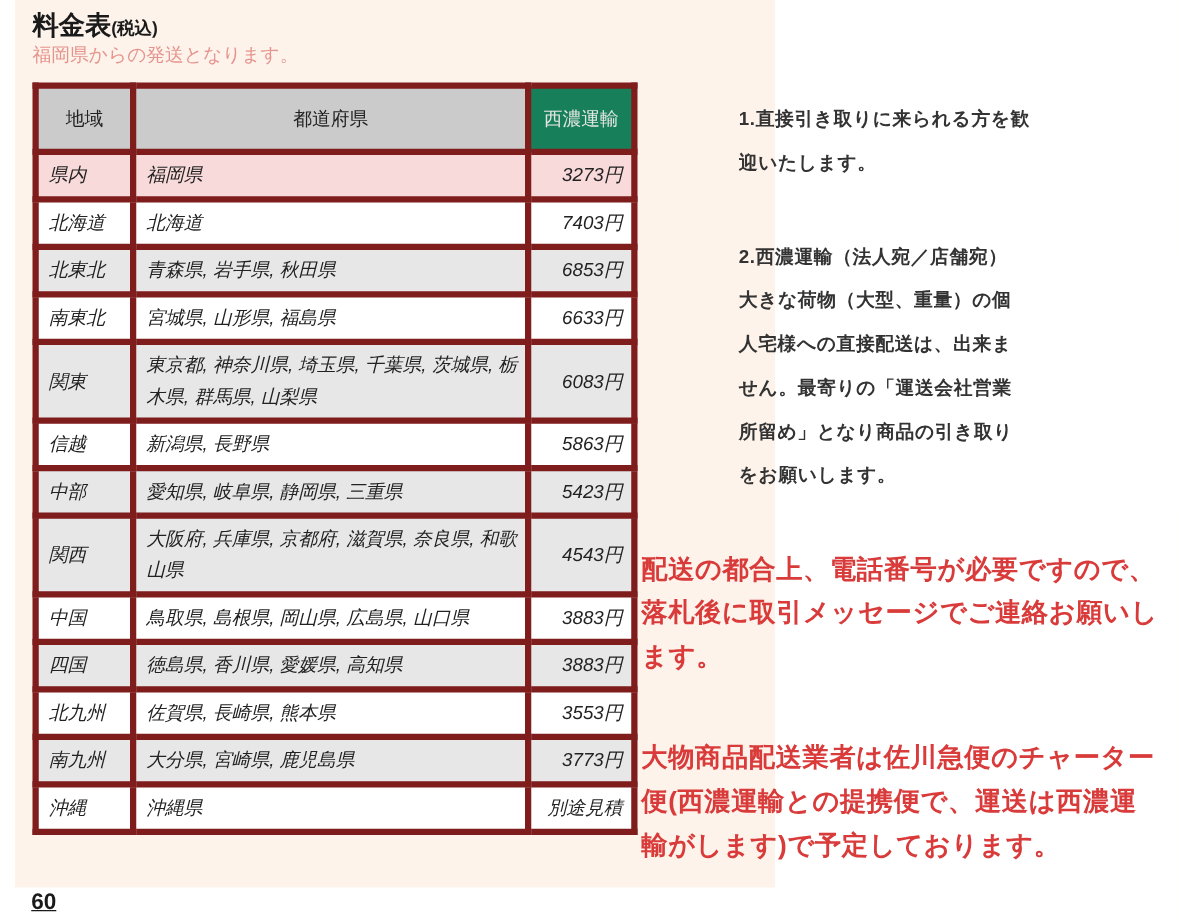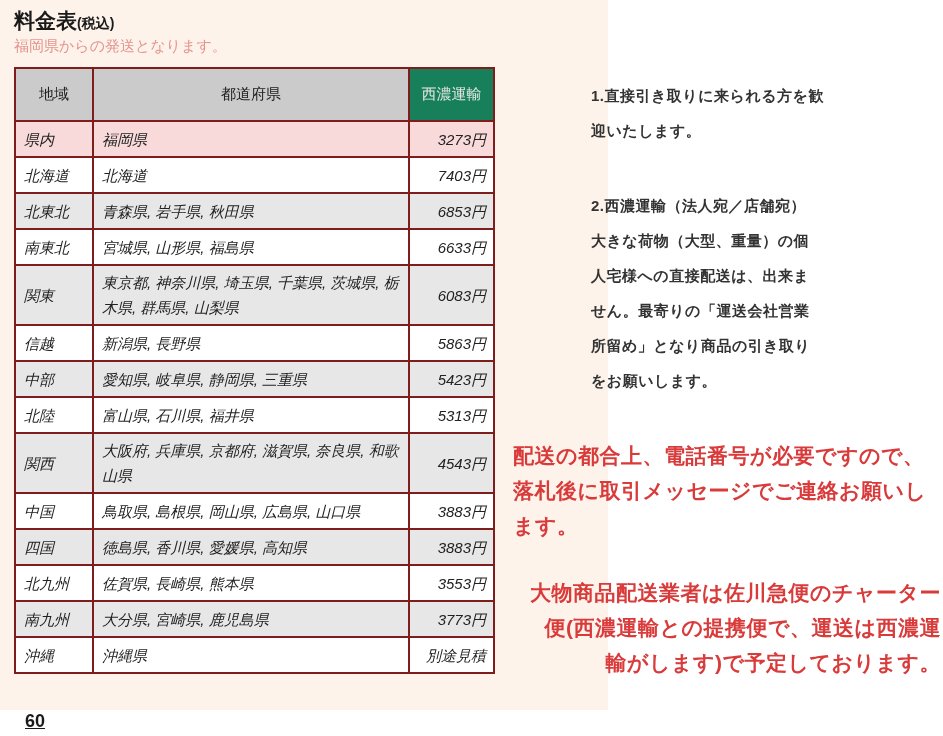--- a/index.html
+++ b/index.html
@@ -6,21 +6,21 @@
   html, body {
     width: 943px; height: 736px;
     background: #ffffff;
     font-family: "Liberation Sans", sans-serif;
     overflow: hidden;
     position: relative;
   }
   
   .left-panel {
     position: absolute;
-    left: 0; top: 0;
+    left: 12px; top: 0;
     width: 608px; height: 710px;
     background: #fdf3eb;
     padding: 8px 14px 0 14px;
   }
   .page-title {
     color: #1a1a1a;
     font-size: 21px;
     font-weight: bold;
     line-height: 26px;
   }
@@ -37,21 +37,21 @@
   
   table.fee-table {
     margin-top: 12px;
     width: 479px;
     border-collapse: collapse;
     table-layout: fixed;
     font-size: 15px;
     color: #222222;
   }
   .fee-table th, .fee-table td {
-    border: 2px solid #7f1d1d;
+    border: 5px solid #7f1d1d;
     vertical-align: middle;
   }
   .fee-table th {
     height: 53px;
     background: #cbcbcb;
     font-weight: normal;
     text-align: center;
   }
   .fee-table th.carrier-header {
     background: #17805a;
@@ -101,21 +101,21 @@
   .note-black + .note-black { margin-top: 40px; }
   .note-red {
     color: #d93a3a;
     font-size: 21px;
     font-weight: bold;
     letter-spacing: 0.5px;
     line-height: 35px;
     white-space: pre-line;
   }
   .note-red-1 { margin-top: 40px; }
-  .note-red-2 { margin-top: 32px; text-align: right; }
+  .note-red-2 { margin-top: 46px; }
 </style>
 </head>
 <body>
 
 <div class="left-panel">
   <div class="page-title"><span>料金表</span><span class="title-suffix">(税込)</span></div>
   <div class="intro-note">福岡県からの発送となります。</div>
 
   <table class="fee-table">
     <colgroup>
@@ -159,25 +159,20 @@
         <tr class="row-white">
           <td>信越</td>
           <td>新潟県, 長野県</td>
           <td>5863円</td>
         </tr>
         <tr class="row-gray">
           <td>中部</td>
           <td>愛知県, 岐阜県, 静岡県, 三重県</td>
           <td>5423円</td>
         </tr>
-        <tr class="row-white">
-          <td>北陸</td>
-          <td>富山県, 石川県, 福井県</td>
-          <td>5313円</td>
-        </tr>
         <tr class="row-gray">
           <td>関西</td>
           <td>大阪府, 兵庫県, 京都府, 滋賀県, 奈良県, 和歌山県</td>
           <td>4543円</td>
         </tr>
         <tr class="row-white">
           <td>中国</td>
           <td>鳥取県, 島根県, 岡山県, 広島県, 山口県</td>
           <td>3883円</td>
         </tr>

